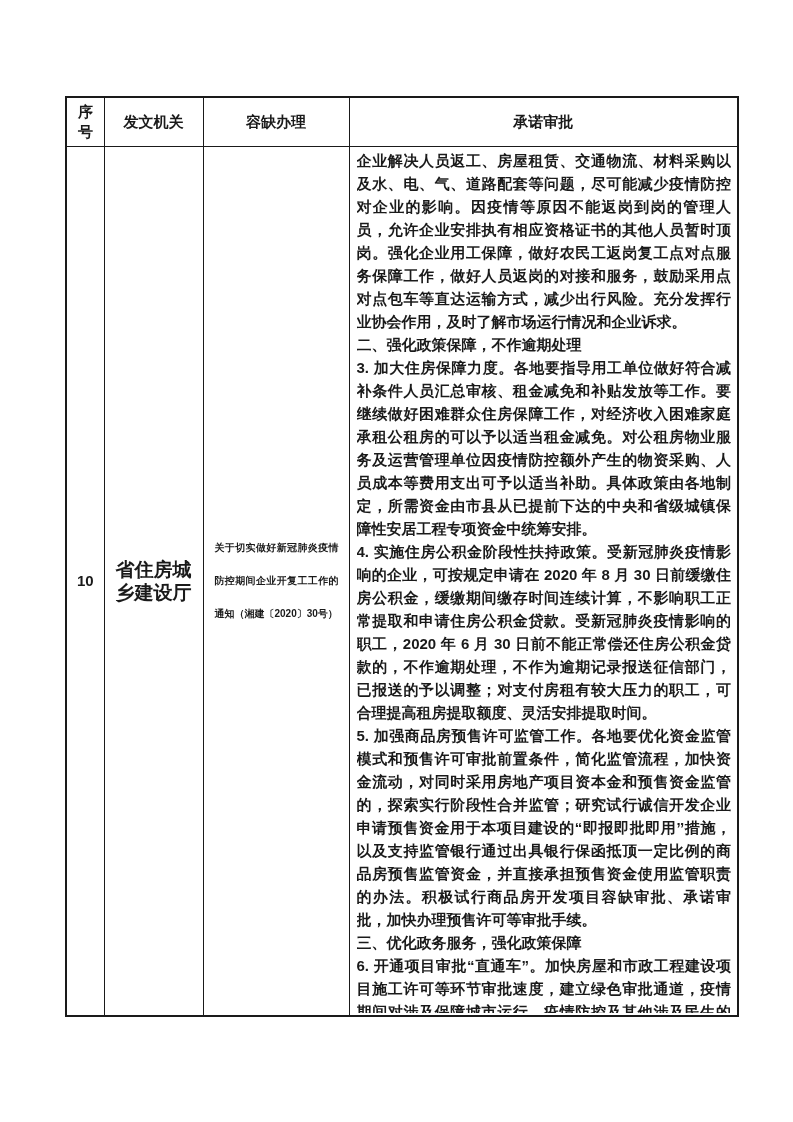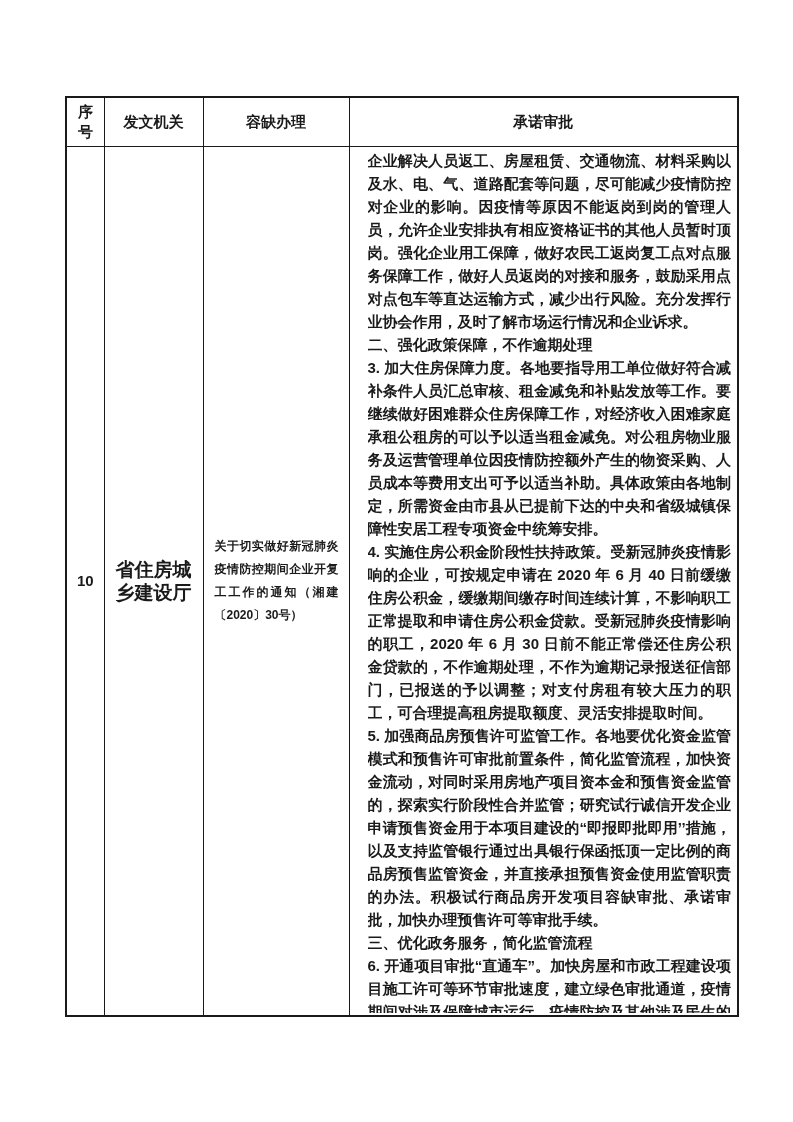--- a/index.html
+++ b/index.html
@@ -50,29 +50,29 @@
     margin-left: 12px;
   }
   td.cell-agency {
     font-size: 19px;
     line-height: 23px;
     text-align: center;
     vertical-align: middle;
     padding: 0 8px;
   }
   td.cell-title {
-    font-size: 12px;
-    line-height: 23px;
+    font-size: 10px;
+    line-height: 33px;
     text-align: justify;
     vertical-align: middle;
     padding: 0 10px 0 11px;
   }
   td.cell-content {
     vertical-align: top;
-    padding: 2px 6px 0 18px;
+    padding: 2px 6px 0 7px;
   }
   .paras {
     height: 864px;
     overflow: hidden;
   }
   .para {
     font-size: 15px;
     line-height: 23px;
     font-weight: 700;
     text-align: justify;
@@ -112,22 +112,22 @@
     <tbody>
       <tr>
         <td class="cell-seq">10</td>
         <td class="cell-agency">省住房城乡建设厅</td>
         <td class="cell-title">关于切实做好新冠肺炎疫情防控期间企业开复工工作的通知（湘建〔2020〕30号）</td>
         <td class="cell-content">
           <div class="paras">
               <div class="para">企业解决人员返工、房屋租赁、交通物流、材料采购以及水、电、气、道路配套等问题，尽可能减少疫情防控对企业的影响。因疫情等原因不能返岗到岗的管理人员，允许企业安排执有相应资格证书的其他人员暂时顶岗。强化企业用工保障，做好农民工返岗复工点对点服务保障工作，做好人员返岗的对接和服务，鼓励采用点对点包车等直达运输方式，减少出行风险。充分发挥行业协会作用，及时了解市场运行情况和企业诉求。</div>
               <div class="para">二、强化政策保障，不作逾期处理</div>
               <div class="para">3. 加大住房保障力度。各地要指导用工单位做好符合减补条件人员汇总审核、租金减免和补贴发放等工作。要继续做好困难群众住房保障工作，对经济收入困难家庭承租公租房的可以予以适当租金减免。对公租房物业服务及运营管理单位因疫情防控额外产生的物资采购、人员成本等费用支出可予以适当补助。具体政策由各地制定，所需资金由市县从已提前下达的中央和省级城镇保障性安居工程专项资金中统筹安排。</div>
-              <div class="para">4. 实施住房公积金阶段性扶持政策。受新冠肺炎疫情影响的企业，可按规定申请在 2020 年 6 月 40 日前缓缴住房公积金，缓缴期间缴存时间连续计算，不影响职工正常提取和申请住房公积金贷款。受新冠肺炎疫情影响的职工，2020 年 6 月 30 日前不能正常偿还住房公积金贷款的，不作逾期处理，不作为逾期记录报送征信部门，已报送的予以调整；对支付房租有较大压力的职工，可合理提高租房提取额度、灵活安排提取时间。</div>
+              <div class="para">4. 实施住房公积金阶段性扶持政策。受新冠肺炎疫情影响的企业，可按规定申请在 2020 年 8 月 30 日前缓缴住房公积金，缓缴期间缴存时间连续计算，不影响职工正常提取和申请住房公积金贷款。受新冠肺炎疫情影响的职工，2020 年 6 月 30 日前不能正常偿还住房公积金贷款的，不作逾期处理，不作为逾期记录报送征信部门，已报送的予以调整；对支付房租有较大压力的职工，可合理提高租房提取额度、灵活安排提取时间。</div>
               <div class="para">5. 加强商品房预售许可监管工作。各地要优化资金监管模式和预售许可审批前置条件，简化监管流程，加快资金流动，对同时采用房地产项目资本金和预售资金监管的，探索实行阶段性合并监管；研究试行诚信开发企业申请预售资金用于本项目建设的“即报即批即用’’措施，以及支持监管银行通过出具银行保函抵顶一定比例的商品房预售监管资金，并直接承担预售资金使用监管职责的办法。积极试行商品房开发项目容缺审批、承诺审批，加快办理预售许可等审批手续。</div>
-              <div class="para">三、优化政务服务，简化监管流程</div>
+              <div class="para">三、优化政务服务，强化政策保障</div>
               <div class="para">6. 开通项目审批“直通车”。加快房屋和市政工程建设项目施工许可等环节审批速度，建立绿色审批通道，疫情期间对涉及保障城市运行、疫情防控及其他涉及民生的相关项目，在办理施工许可手续时，可实行“容缺办理”和“承诺制办</div>
             </div>
         </td>
       </tr>
     </tbody>
   </table>
 </div>
 
 </body></html>

